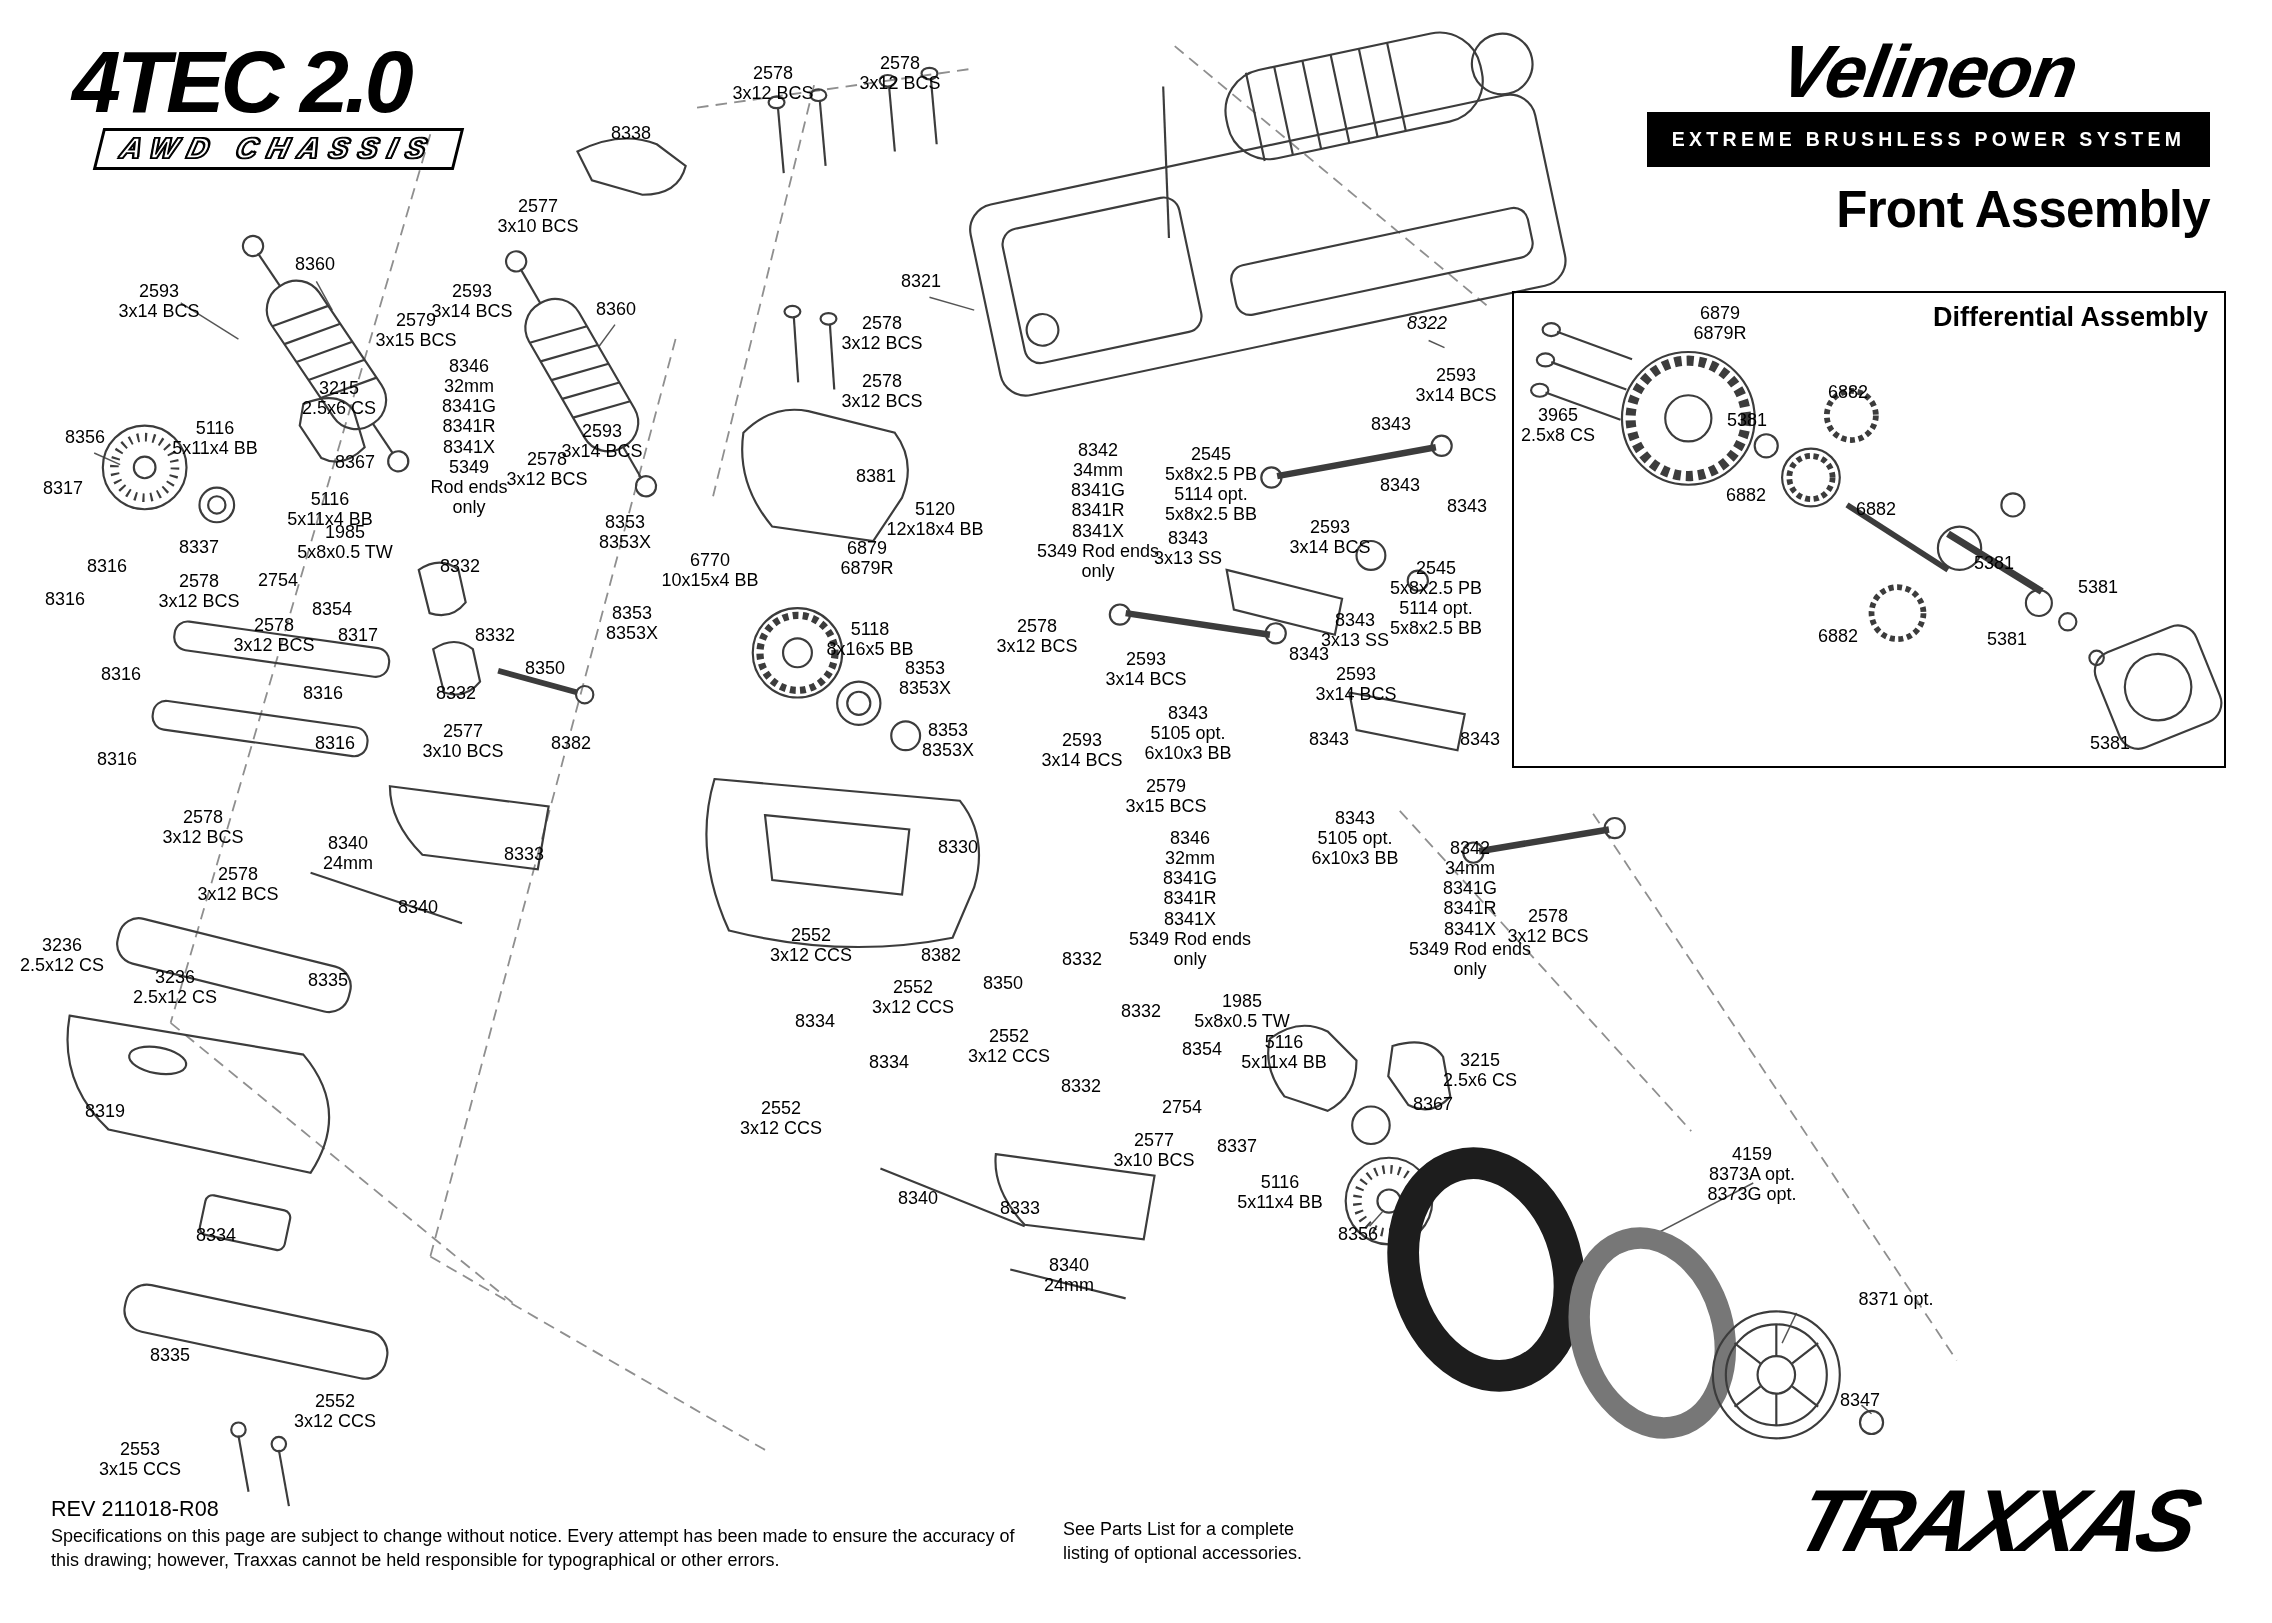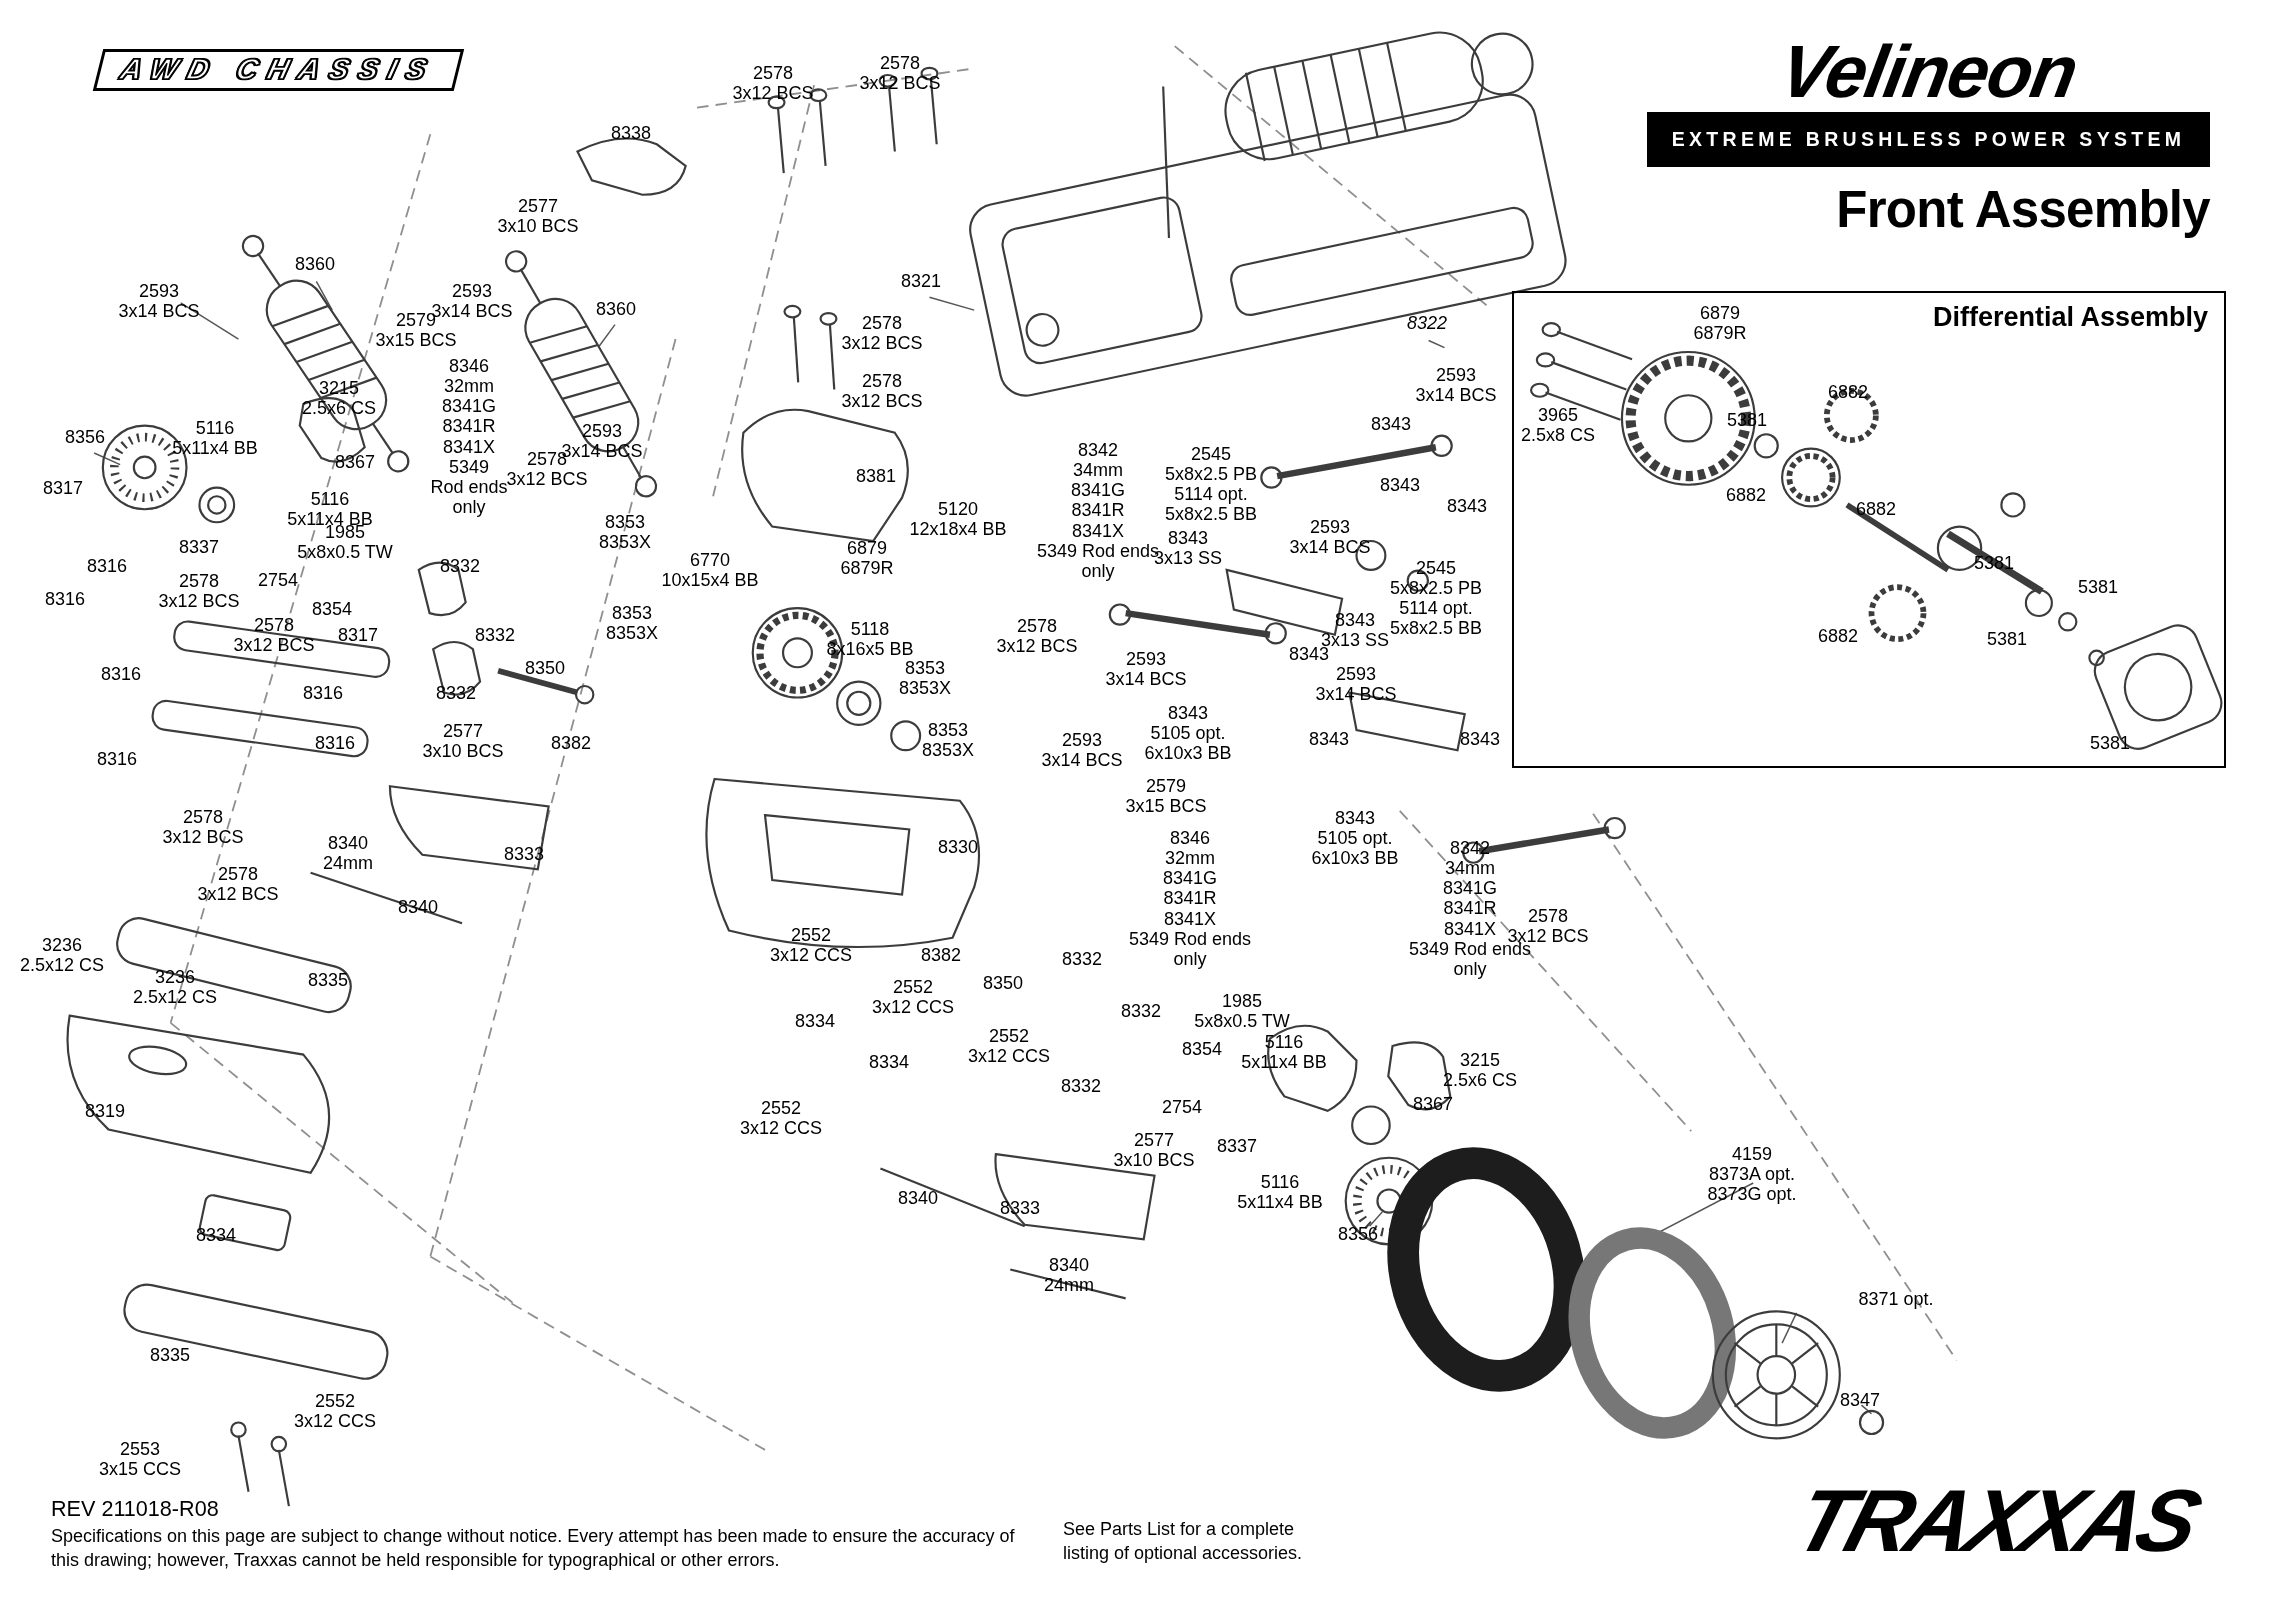--- a/index.html
+++ b/index.html
@@ -233,20 +233,21 @@
       <circle cx="2906" cy="912" r="10"></circle>
     </g>
   </g>
 </svg>
 
 <div class="inset-box">
   <div class="inset-title">Differential Assembly</div>
 </div>
 
 <div class="logo-4tec">
+  <div class="logo-4tec-main">4TEC 2.0</div>
   <div class="logo-4tec-sub">AWD CHASSIS</div>
 </div>
 
 <div class="brand-block">
   <div class="velineon">Velineon</div>
   <div class="brand-bar">EXTREME BRUSHLESS POWER SYSTEM</div>
   <div class="page-title">Front Assembly</div>
 </div>
 
 <div id="label-layer">
@@ -328,21 +329,21 @@
     <div class="part-label" style="left: 335px; top: 1391px;">2552
 3x12 CCS</div>
     <div class="part-label" style="left: 140px; top: 1439px;">2553
 3x15 CCS</div>
     <div class="part-label" style="left: 921px; top: 271px;">8321</div>
     <div class="part-label" style="left: 882px; top: 313px;">2578
 3x12 BCS</div>
     <div class="part-label" style="left: 882px; top: 371px;">2578
 3x12 BCS</div>
     <div class="part-label" style="left: 876px; top: 466px;">8381</div>
-    <div class="part-label" style="left: 958px; top: 499px;">5120
+    <div class="part-label" style="left: 935px; top: 499px;">5120
 12x18x4 BB</div>
     <div class="part-label" style="left: 625px; top: 512px;">8353
 8353X</div>
     <div class="part-label" style="left: 710px; top: 550px;">6770
 10x15x4 BB</div>
     <div class="part-label" style="left: 867px; top: 538px;">6879
 6879R</div>
     <div class="part-label" style="left: 632px; top: 603px;">8353
 8353X</div>
     <div class="part-label" style="left: 870px; top: 619px;">5118

